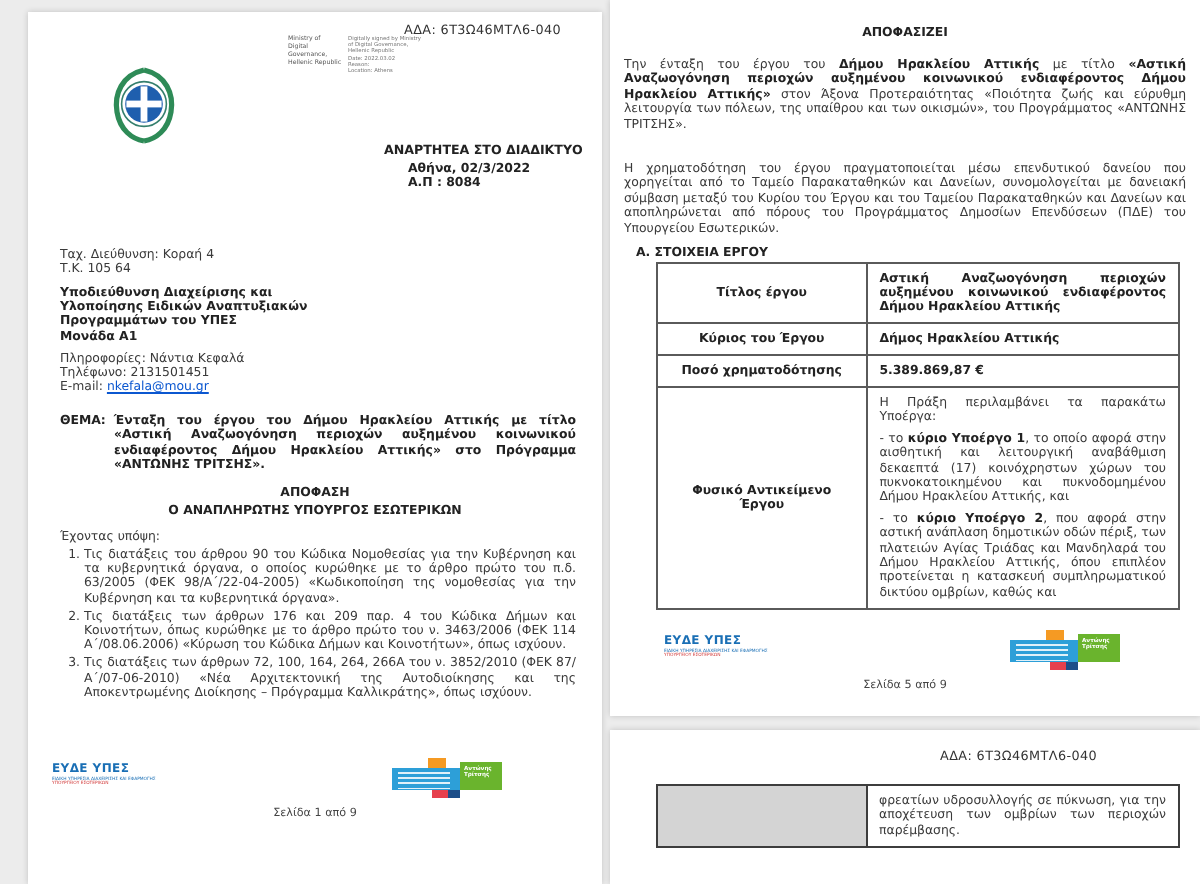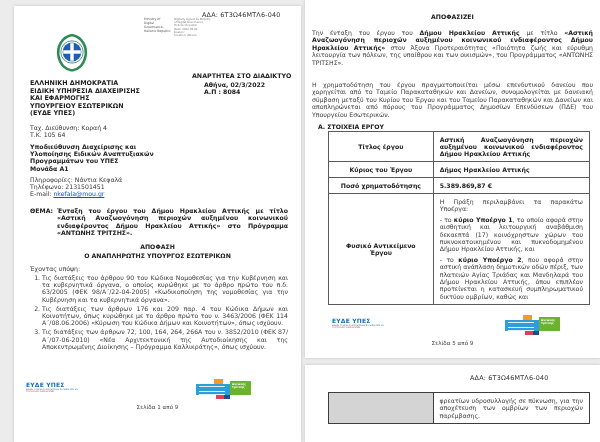--- a/index.html
+++ b/index.html
@@ -81,25 +81,20 @@
 
   <svg class="abs" style="left:40px; top:26px;" width="36" height="40" viewBox="0 0 36 40">
     <path d="M18,3 C7,5.5 3,15 4.5,24 C6,33 12,37.5 18,38.5" fill="none" stroke="#2e8b57" stroke-width="2.6"></path>
     <path d="M18,3 C29,5.5 33,15 31.5,24 C30,33 24,37.5 18,38.5" fill="none" stroke="#2e8b57" stroke-width="2.6"></path>
     <circle cx="18" cy="20" r="11.2" fill="#ffffff" stroke="#357f6d" stroke-width="0.8"></circle>
     <circle cx="18" cy="20" r="9.4" fill="#1f5fae"></circle>
     <rect x="16.3" y="11.2" width="3.4" height="17.6" fill="#ffffff"></rect>
     <rect x="9.2" y="18.3" width="17.6" height="3.4" fill="#ffffff"></rect>
   </svg>
 
-  <div class="abs agency pre b" style="left:16px; top:74px;">ΕΛΛΗΝΙΚΗ ΔΗΜΟΚΡΑΤΙΑ
-ΕΙΔΙΚΗ ΥΠΗΡΕΣΙΑ ΔΙΑΧΕΙΡΙΣΗΣ
-ΚΑΙ ΕΦΑΡΜΟΓΗΣ
-ΥΠΟΥΡΓΕΙΟΥ ΕΣΩΤΕΡΙΚΩΝ
-(ΕΥΔΕ ΥΠΕΣ)</div>
 
   <div class="abs" style="left:178px; top:66px;">
     <div class="b" style="font-size:6.3px;">ΑΝΑΡΤΗΤΕΑ ΣΤΟ ΔΙΑΔΙΚΤΥΟ</div>
     <div class="b posted-date" style="margin-top:2px;">Αθήνα,  02/3/2022</div>
     <div class="b posted-date">Α.Π : 8084</div>
   </div>
 
   <div class="abs pre lh" style="left:16px; top:118px;">Ταχ. Διεύθυνση: Κοραή 4
 Τ.Κ. 105 64</div>
   <div class="abs pre b" style="left:16px; top:137px; line-height:7.2px;">Υποδιεύθυνση Διαχείρισης και

